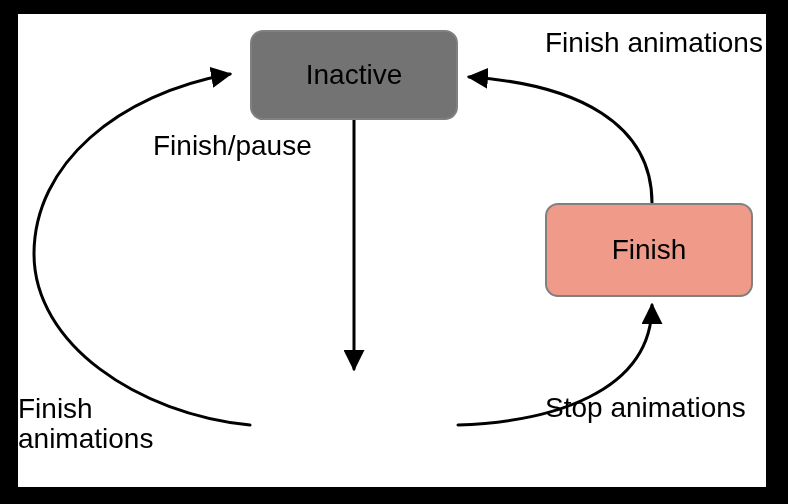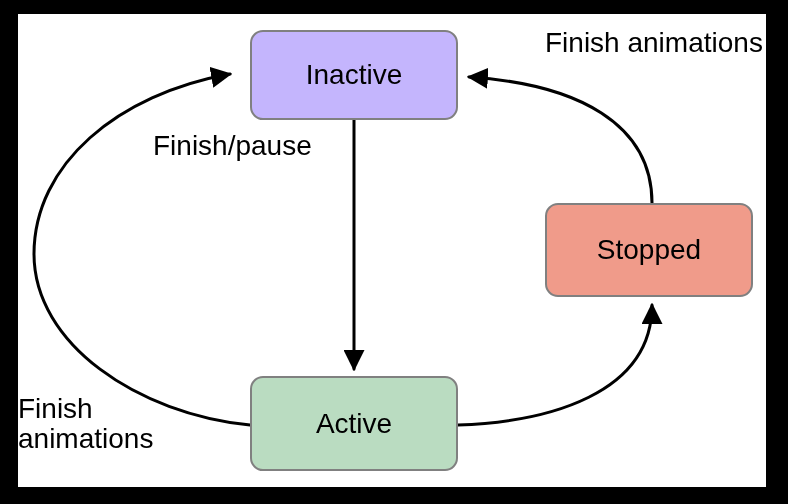--- a/index.html
+++ b/index.html
@@ -75,33 +75,31 @@
 
       <path class="edge" d="M 336 106 L 336 355" marker-end="url(#arrowhead)" style="stroke: rgb(0, 0, 0);"></path>
 
       <path class="edge" d="M 232 411 C 120 400, 16 330, 16 240 C 16 150, 100 80, 212 60" marker-end="url(#arrowhead)" style="stroke: rgb(0, 0, 0);"></path>
 
       <path class="edge" d="M 440 411 C 530 408, 634 380, 634 291" marker-end="url(#arrowhead)" style="stroke: rgb(0, 0, 0);"></path>
 
       <path class="edge" d="M 634 189 C 634 110, 560 70, 451 63" marker-end="url(#arrowhead)" style="stroke: rgb(0, 0, 0);"></path>
     </svg>
 
-    <div class="state state-inactive" style="background-color: #c4b5fd;">
+    <div class="state state-inactive" style="background-color: #737373;">
       <span>Inactive</span>
     </div>
 
-    <div class="state state-active" style="background-color: rgb(186, 220, 193);">
-      <span>Active</span>
-    </div>
 
     <div class="state state-stopped" style="background-color: rgb(240, 155, 138);">
-      <span>Stopped</span>
+      <span>Finish</span>
     </div>
 
     <div class="edge-label label-start-pause">Finish/pause</div>
 
     <div class="edge-label label-finish-top">Finish animations</div>
 
+    <div class="edge-label label-stop">Stop animations</div>
 
     <div class="edge-label label-finish-left">Finish animations</div>
 
   </div>
 </div>
 
 </body></html>

